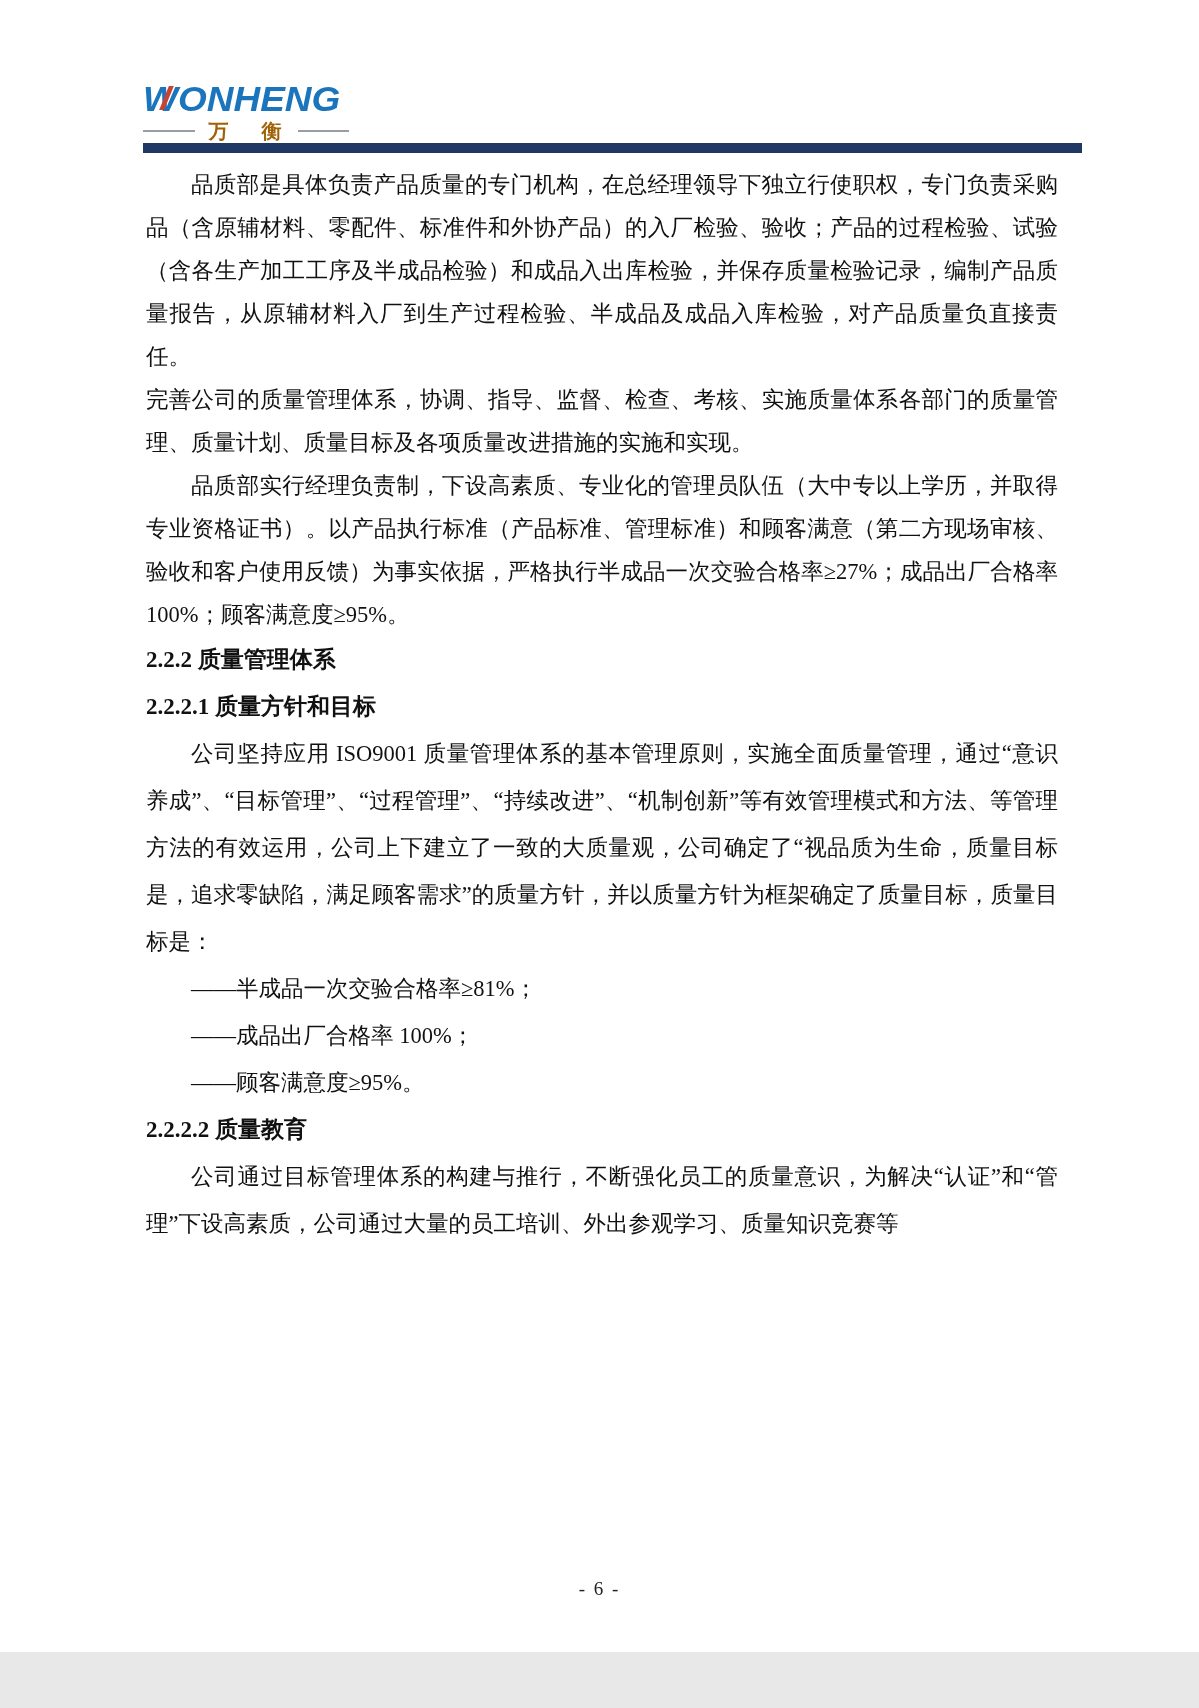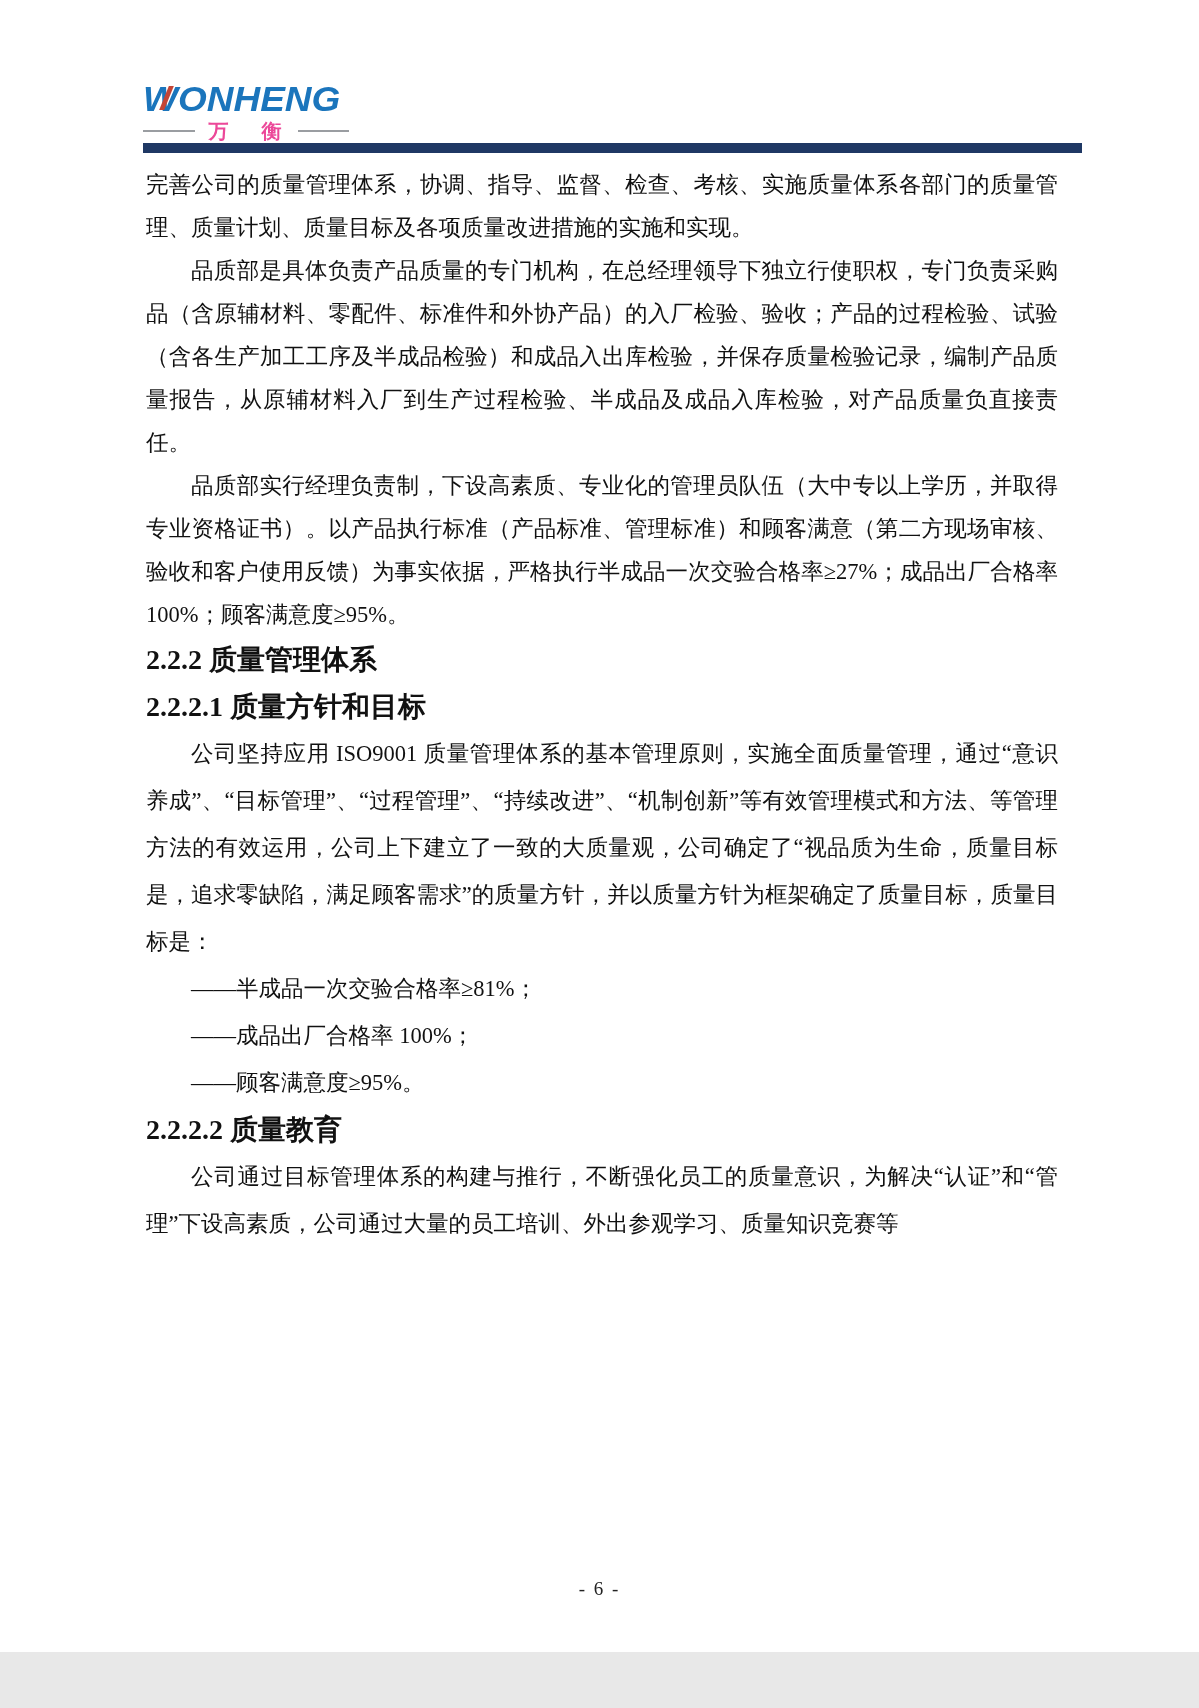--- a/index.html
+++ b/index.html
@@ -31,21 +31,21 @@
     background:var(--accent,#c44536);
     transform:skewX(-22deg);
   }
   .logo-subrow{
     display:flex;align-items:center;
     width:206px;margin-top:2px;
   }
   .logo-line{flex:1;height:2px;background:#9a9da1;}
   .logo-sub{
     font-size:20px;line-height:22px;font-weight:bold;
-    color:#ec4899;letter-spacing:14px;
+    color:#a16207;letter-spacing:14px;
     padding:0 2px 0 14px;white-space:nowrap;
   }
   .report-title{
     position:absolute;right:120px;top:103px;
     font-size:21px;line-height:30px;
     color:var(--bar,#1f3864);
     letter-spacing:2px;
     white-space:nowrap;
   }
   .header-bar{
@@ -58,21 +58,21 @@
     position:absolute;left:146px;top:163px;
     width:912px;
     font-size:22.5px;
     text-align:justify;
     text-justify:inter-ideograph;
   }
   .content p{margin:0;line-height:43px;}
   .sec2 p{line-height:47px;}
   .indent{text-indent:2em;}
   .h3, .h4{
-    margin:0;font-weight:bold;font-size:28px;line-height:47px;
+    margin:0;font-weight:bold;font-size:23px;line-height:47px;
     text-align:left;
   }
   .h3{margin-top:105px;}
   
   .footer{
     position:absolute;left:0;top:1578px;width:100%;
     text-align:center;font-size:19px;color:#222;
     letter-spacing:2px;
   }
 </style>
@@ -88,22 +88,22 @@
       <div class="logo-line"></div>
       <div class="logo-sub">万 衡</div>
       <div class="logo-line"></div>
     </div>
   </div>
 
 
   <div class="header-bar"></div>
 
   <div class="content">
+    <p class="sec1 indent">品质部是具体负责产品质量的专门机构，在总经理领导下独立行使职权，专门负责采购品（含原辅材料、零配件、标准件和外协产品）的入厂检验、验收；产品的过程检验、试验（含各生产加工工序及半成品检验）和成品入出库检验，并保存质量检验记录，编制产品质量报告，从原辅材料入厂到生产过程检验、半成品及成品入库检验，对产品质量负直接责任。</p>
     <p class="sec1">完善公司的质量管理体系，协调、指导、监督、检查、考核、实施质量体系各部门的质量管理、质量计划、质量目标及各项质量改进措施的实施和实现。</p>
-    <p class="sec1 indent">品质部是具体负责产品质量的专门机构，在总经理领导下独立行使职权，专门负责采购品（含原辅材料、零配件、标准件和外协产品）的入厂检验、验收；产品的过程检验、试验（含各生产加工工序及半成品检验）和成品入出库检验，并保存质量检验记录，编制产品质量报告，从原辅材料入厂到生产过程检验、半成品及成品入库检验，对产品质量负直接责任。</p>
     <p class="sec1 indent">品质部实行经理负责制，下设高素质、专业化的管理员队伍（大中专以上学历，并取得专业资格证书）。以产品执行标准（产品标准、管理标准）和顾客满意（第二方现场审核、验收和客户使用反馈）为事实依据，严格执行半成品一次交验合格率≥27%；成品出厂合格率 100%；顾客满意度≥95%。</p>
 
     <div class="sec2">
       <p class="h3">2.2.2 质量管理体系</p>
       <p class="h4">2.2.2.1 质量方针和目标</p>
       <p class="indent">公司坚持应用 ISO9001 质量管理体系的基本管理原则，实施全面质量管理，通过“意识养成”、“目标管理”、“过程管理”、“持续改进”、“机制创新”等有效管理模式和方法、等管理方法的有效运用，公司上下建立了一致的大质量观，公司确定了“视品质为生命，质量目标是，追求零缺陷，满足顾客需求”的质量方针，并以质量方针为框架确定了质量目标，质量目标是：</p>
       <p class="indent">——半成品一次交验合格率≥81%；</p>
       <p class="indent">——成品出厂合格率 100%；</p>
       <p class="indent">——顾客满意度≥95%。</p>
       <p class="h4">2.2.2.2 质量教育</p>

